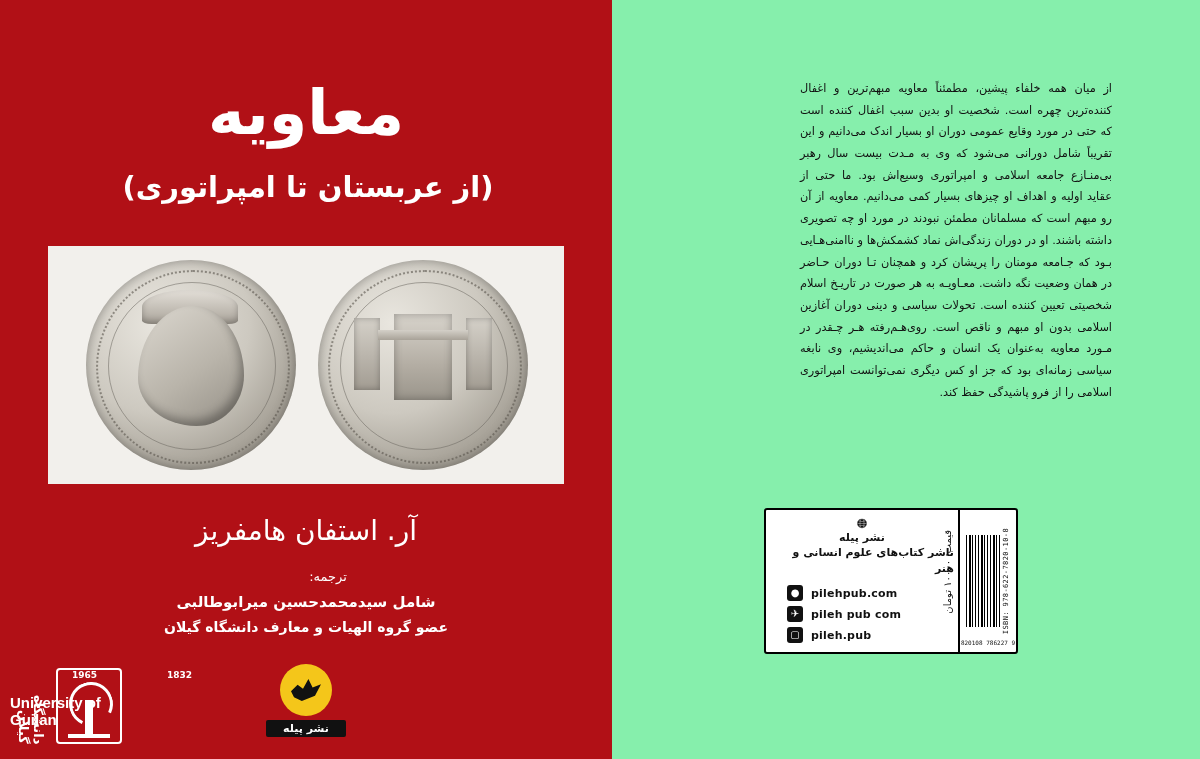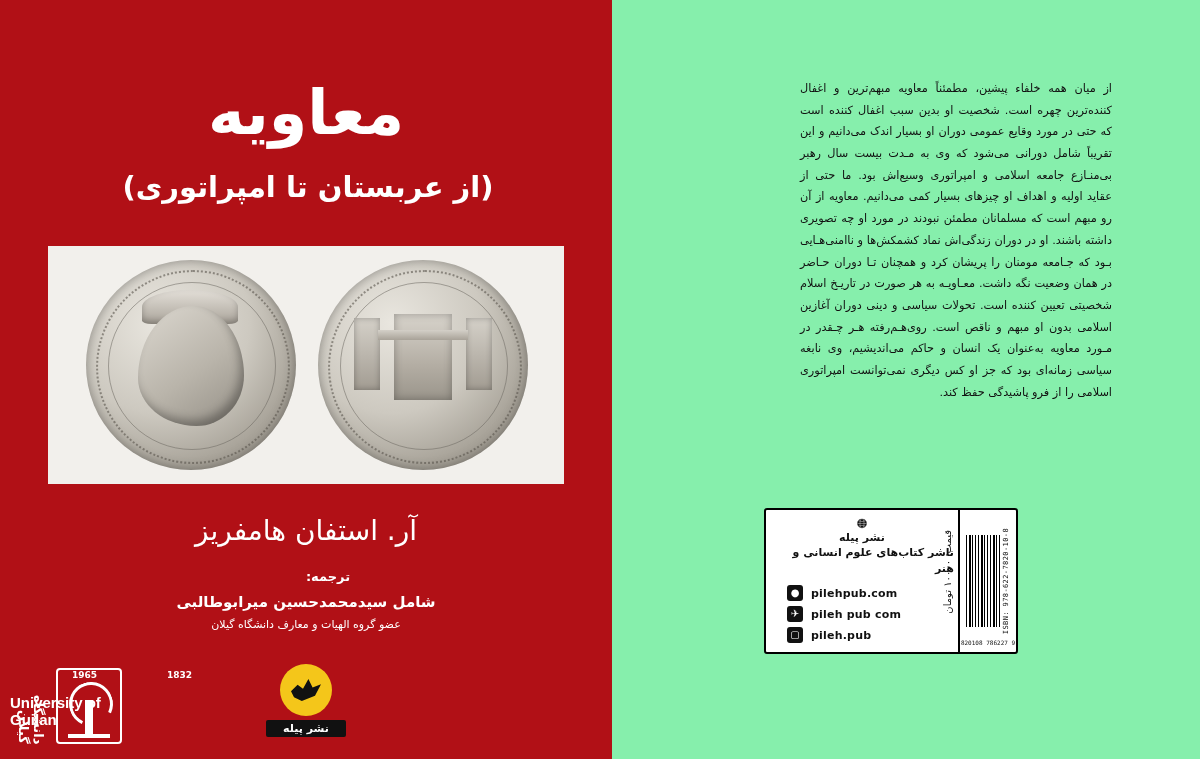--- a/index.html
+++ b/index.html
@@ -291,23 +291,23 @@
   #translator-block {
     position: absolute;
     top: 566px;
     left: 0;
     width: 612px;
     text-align: center;
     color: #ffffff;
     line-height: 1.75;
     font-family: "DejaVu Sans", "Liberation Sans", sans-serif;
   }
-  .tr-label { font-size: 13px; font-weight: bold; display: block; padding-left: 44px; }
+  .tr-label { font-size: 13px; font-weight: normal; display: block; padding-left: 44px; }
   .tr-name  { font-size: 15px; font-weight: bold; display: block; }
-  .tr-affil { font-size: 11px; font-weight: normal; display: block; }
+  .tr-affil { font-size: 14px; font-weight: bold; display: block; }
 
   
   #front-logo {
     position: absolute;
     left: 266px;
     top: 664px;
     width: 80px;
     height: 80px;
     text-align: center;
   }

